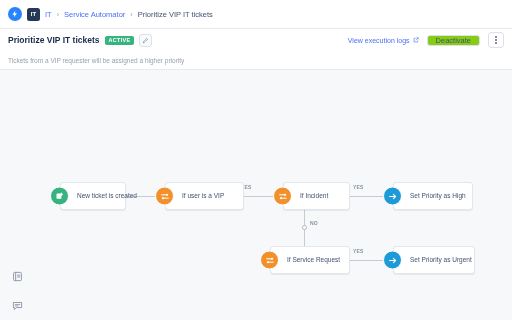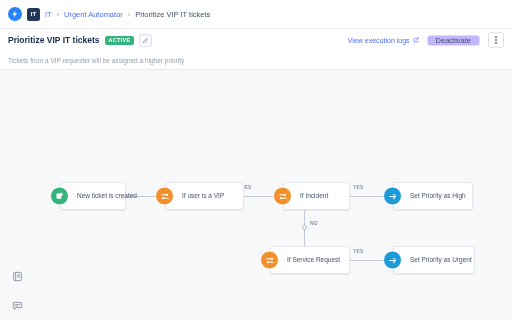--- a/index.html
+++ b/index.html
@@ -102,21 +102,21 @@
   .logs-link {
     display: flex; align-items: center; gap: 3px;
     font-size: 7px;
     color: #4c6ef5;
     cursor: pointer;
     white-space: nowrap;
   }
   .btn-secondary {
     border: 1px solid #dfe1e6;
     border-radius: 3px;
-    background: #c4b5fd;
+    background: #84cc16;
     color: #42526e;
     font-size: 7.5px;
     padding: 0 8px;
     cursor: pointer;
     white-space: nowrap;
     font-family: "Liberation Sans", sans-serif;
   }
   .kebab-btn {
     width: 16px; height: 16px;
     border: 1px solid #dfe1e6;
@@ -248,21 +248,21 @@
 
 <div class="breadcrumb-bar">
   <span class="app-logo">
     <svg width="8" height="8" viewBox="0 0 24 24" aria-hidden="true">
       <path d="M13 2 L4 14 h6 l-1 8 9-12 h-6 z" fill="#ffffff"></path>
     </svg>
   </span>
   <span class="space-badge">IT</span>
   <span class="crumb-link accent">IT</span>
   <span class="crumb-sep">›</span>
-  <span class="crumb-link accent">Urgent Automator</span>
+  <span class="crumb-link accent">Service Automator</span>
   <span class="crumb-sep">›</span>
   <span class="crumb-current">Prioritize VIP IT tickets</span>
 </div>
 
 <div class="title-bar">
   <div class="title-left">
     <span class="page-title">Prioritize VIP IT tickets</span>
     <span class="status-badge">ACTIVE</span>
     <span class="icon-btn-sm">
       <svg width="7" height="7" viewBox="0 0 24 24" aria-hidden="true">

